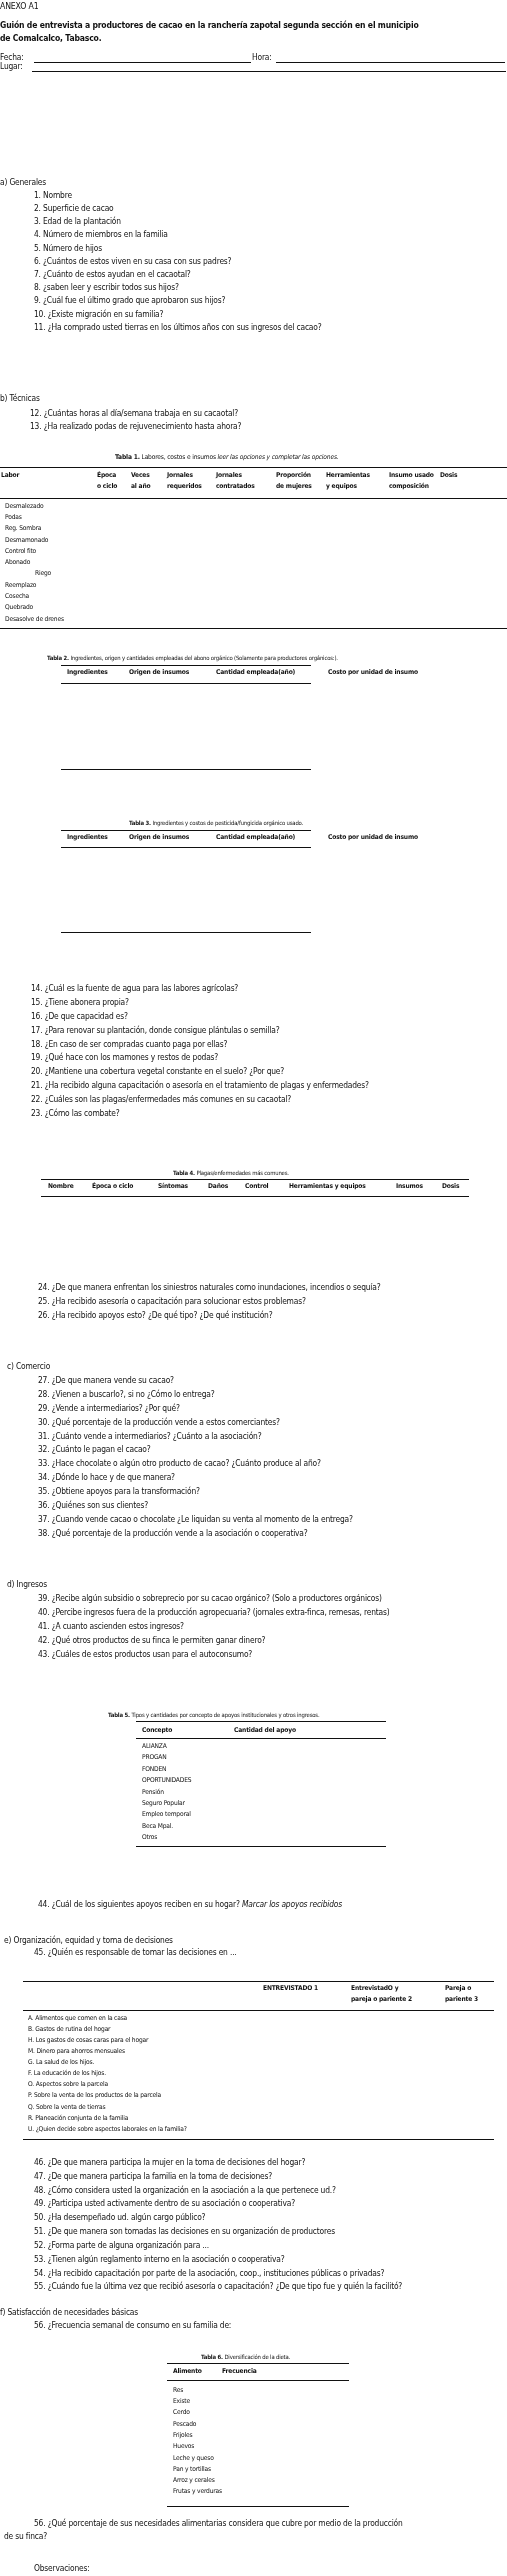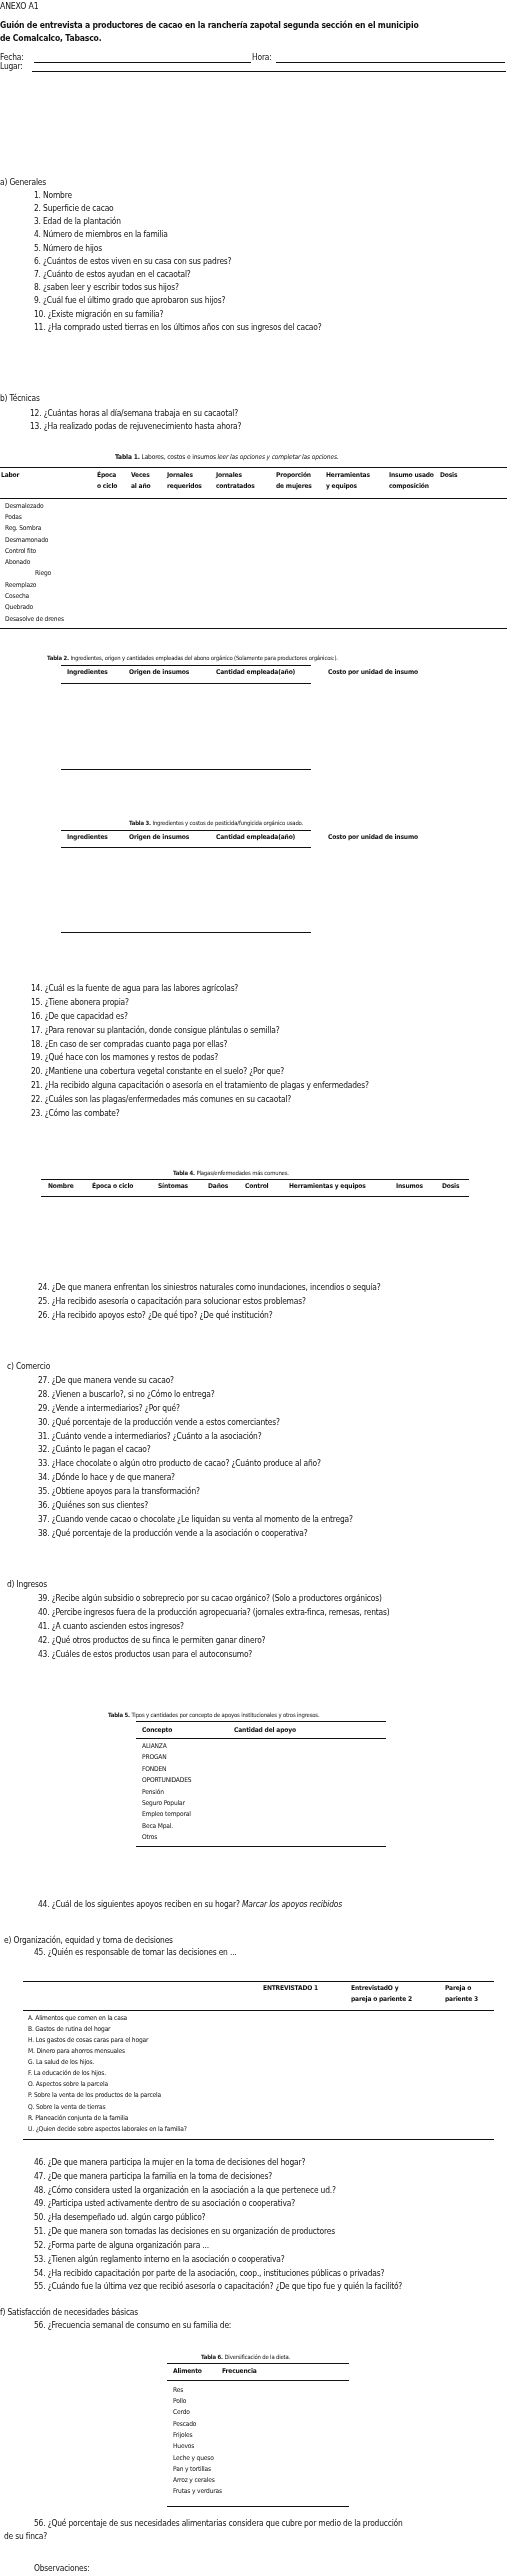--- a/index.html
+++ b/index.html
@@ -269,21 +269,21 @@
   <div class="t xs" style="left:201px;top:2354px;">
     <span class="b">Tabla 6.</span>
     <span>Diversificación de la dieta.</span>
   </div>
   <div class="rule" style="left:167px;top:2363px;width:182px;"></div>
   <div class="t sm b" style="left:173px;top:2368px;">Alimento</div>
   <div class="t sm b" style="left:222px;top:2368px;">Frecuencia</div>
   <div class="rule" style="left:167px;top:2380px;width:182px;"></div>
   <div id="t6-rows">
       <div class="t sm" style="left: 173px; top: 2387px;">Res</div>
-      <div class="t sm" style="left: 173px; top: 2398px;">Pollo</div>
+      <div class="t sm" style="left: 173px; top: 2398px;">Existe</div>
       <div class="t sm" style="left: 173px; top: 2409px;">Cerdo</div>
       <div class="t sm" style="left: 173px; top: 2421px;">Pescado</div>
       <div class="t sm" style="left: 173px; top: 2432px;">Frijoles</div>
       <div class="t sm" style="left: 173px; top: 2443px;">Huevos</div>
       <div class="t sm" style="left: 173px; top: 2455px;">Leche y queso</div>
       <div class="t sm" style="left: 173px; top: 2466px;">Pan y tortillas</div>
       <div class="t sm" style="left: 173px; top: 2477px;">Arroz y cerales</div>
       <div class="t sm" style="left: 173px; top: 2488px;">Frutas y verduras</div>
     </div>
   <div class="rule" style="left:167px;top:2506px;width:182px;"></div>

